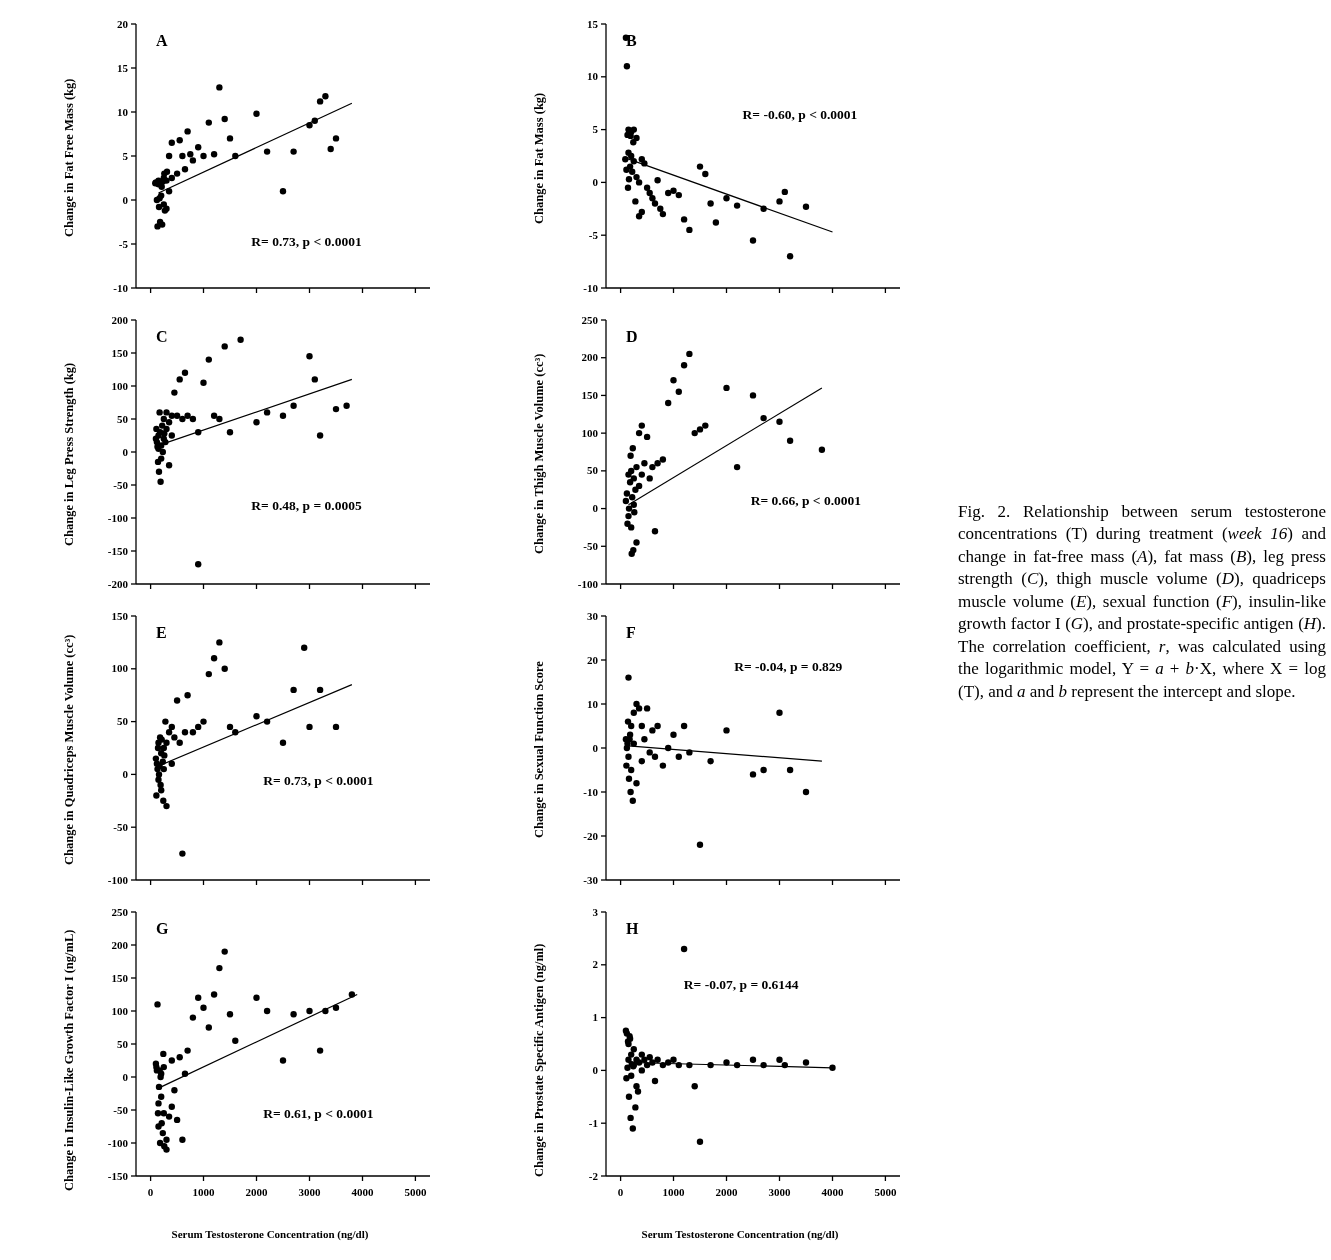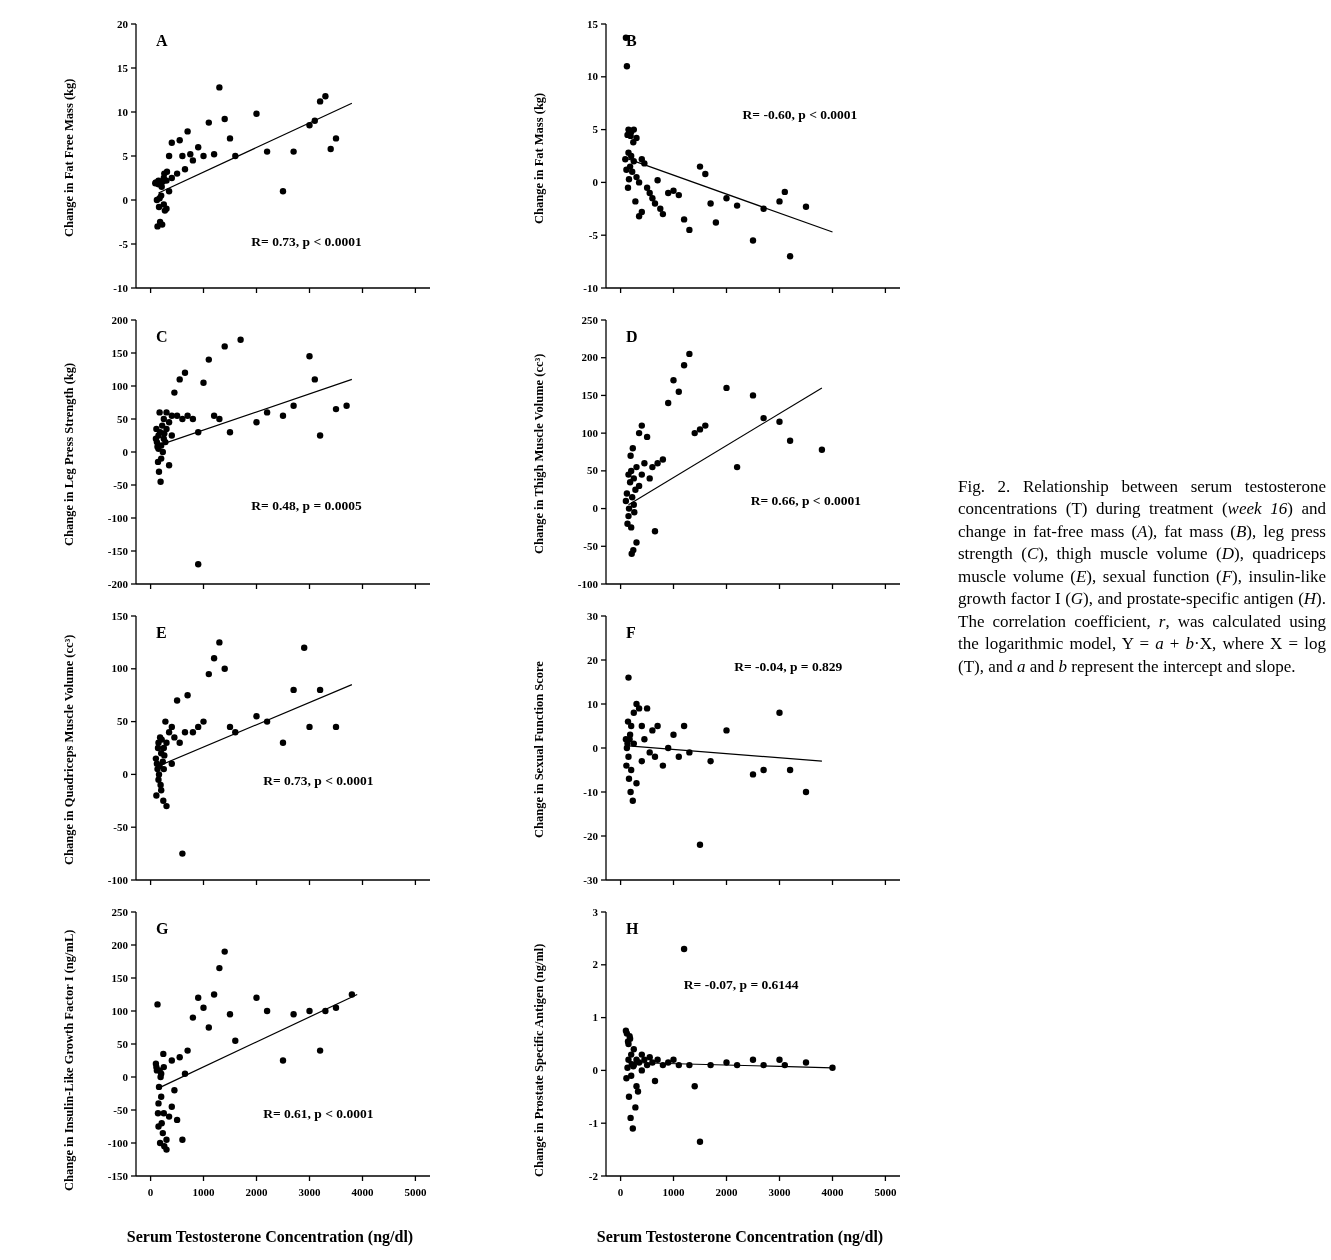--- a/index.html
+++ b/index.html
@@ -13,23 +13,23 @@
           text-align:center;font-weight:bold;font-size:12.5px;
           font-family:"Liberation Serif",serif;}
   .chart-holder{flex:0 0 auto;text-align:right;}
   .ax{stroke:#000;stroke-width:1.3;fill:none;}
   .reg{stroke:#000;stroke-width:1.2;}
   circle{fill:#000;}
   .tick{font:bold 11px "Liberation Serif",serif;fill:#000;}
   .letter{font:bold 16px "Liberation Serif",serif;fill:#000;}
   .annot{font:bold 13.5px "Liberation Serif",serif;fill:#000;}
   .x-axis-title{width:386px;text-align:center;padding-left:30px;box-sizing:border-box;
-                font-weight:bold;font-size:16px;margin-top:6px;
+                font-weight:bold;font-size:11px;margin-top:6px;
                 font-family:"Liberation Serif",serif;}
-  .caption{position:absolute;left:958px;top:476px;width:368px;
+  .caption{position:absolute;left:958px;top:501px;width:368px;
            font-size:17px;line-height:1.32;text-align:justify;
            font-family:"Liberation Serif",serif;}
 </style>
 </head>
 <body>
 
 <div class="page">
 
   <div class="col col-left">
     <div class="chart-block">

